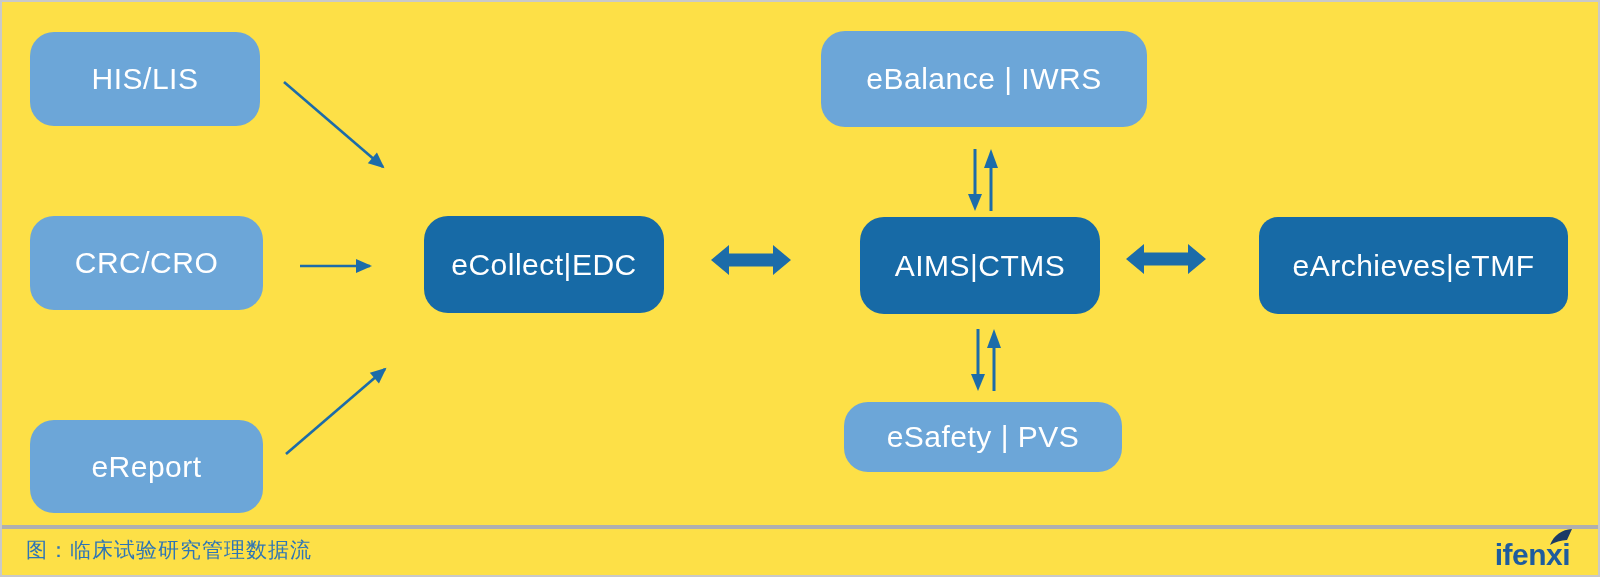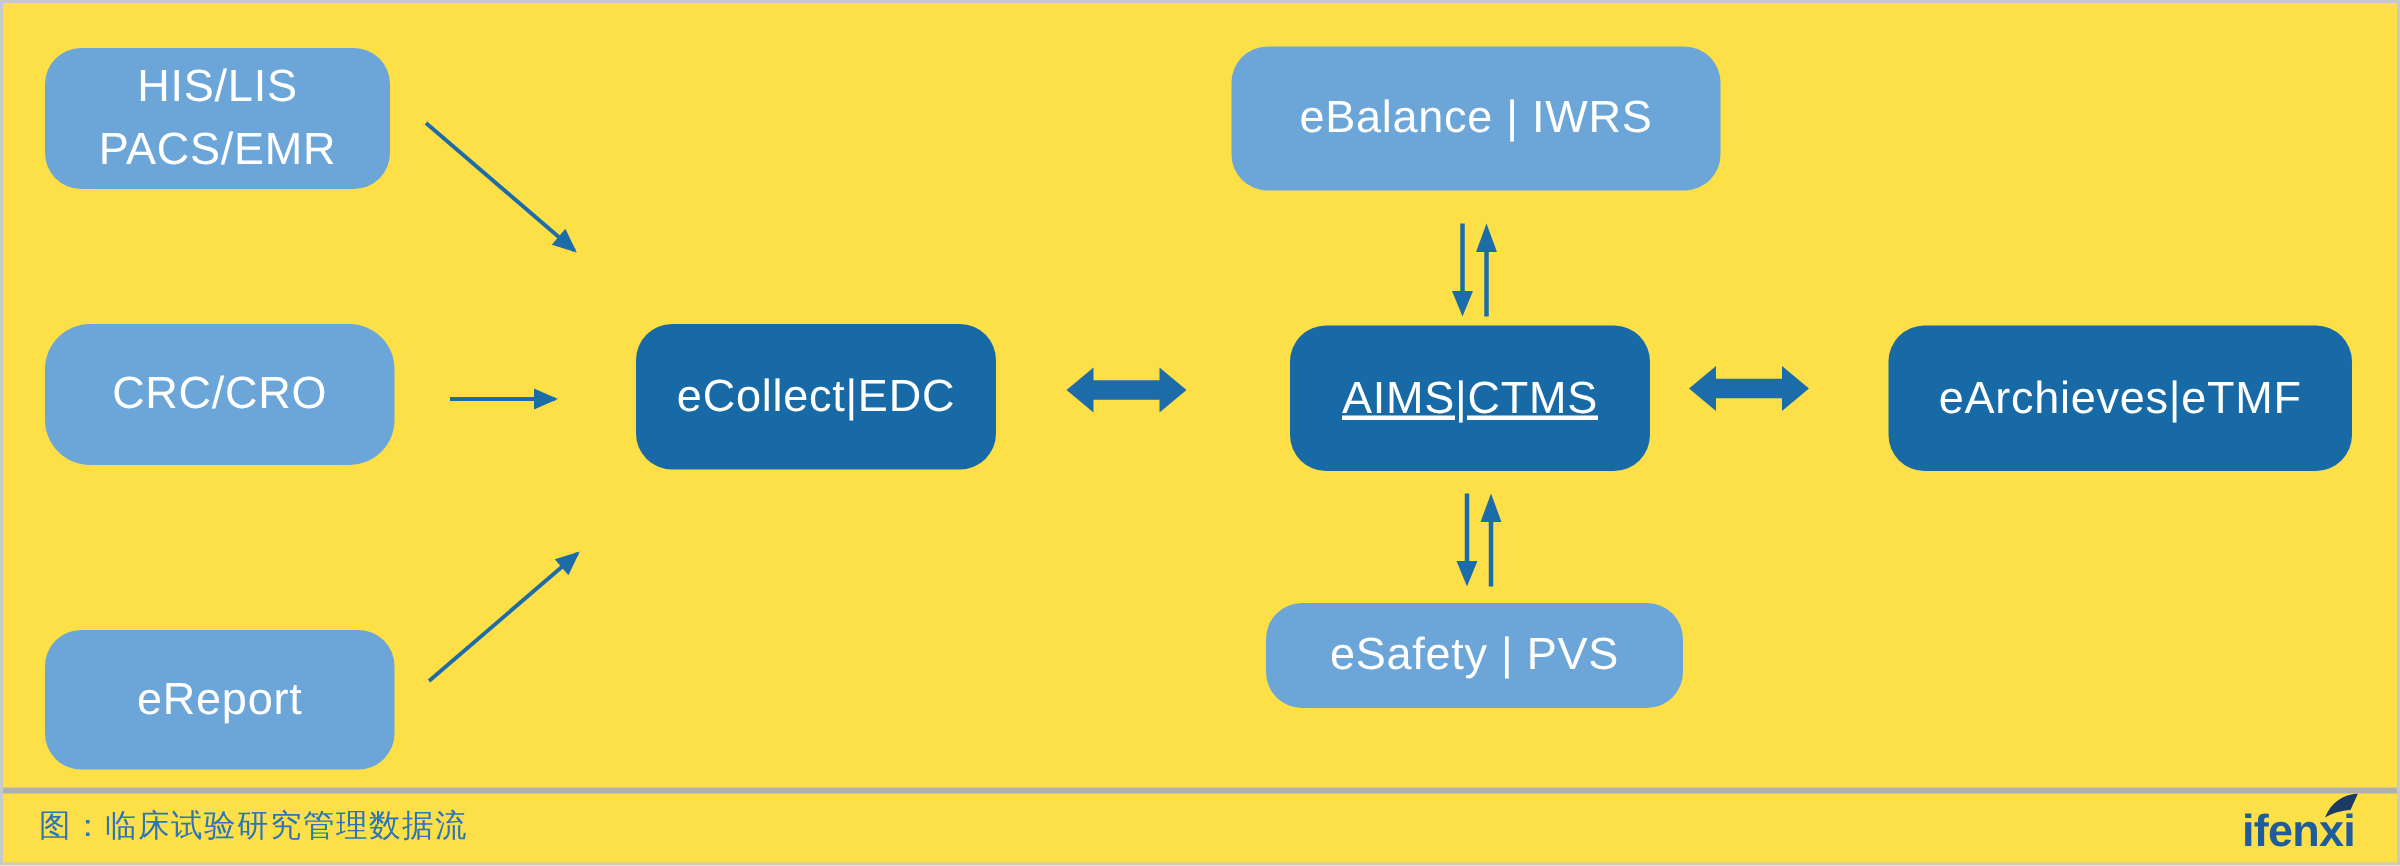--- a/index.html
+++ b/index.html
@@ -31,27 +31,27 @@
     color:#fff;
     font-size:30px;
     line-height:42px;
     letter-spacing:0.5px;
     text-align:center;
     white-space:nowrap;
   }
   .node.light{background:var(--light_blue);}
   .node.dark{background:var(--dark_blue);}
   .n-his        {left:28px;  top:30px;  width:230px; height:94px;}
-  .n-crc        {left:28px;  top:214px; width:233px; height:94px;border-radius:30px;}
+  .n-crc        {left:28px;  top:214px; width:233px; height:94px;}
   .n-ereport    {left:28px;  top:418px; width:233px; height:93px;}
   .n-ecollect   {left:422px; top:214px; width:240px; height:97px;}
   .n-ebalance   {left:819px; top:29px;  width:326px; height:96px;}
-  .n-aims       {left:858px; top:215px; width:240px; height:97px;text-decoration:underline;}
+  .n-aims       {left:858px; top:215px; width:240px; height:97px;}
   .n-esafety    {left:842px; top:400px; width:278px; height:70px;}
-  .n-earchieves {left:1257px;top:215px; width:309px; height:97px;}
+  .n-earchieves {left:1257px;top:215px; width:309px; height:97px;border-radius:19px;}
 
   svg.arrow{position:absolute;color:var(--arrow);overflow:visible;}
   svg.arrow line{stroke:var(--arrow);}
   svg.arrow polygon, svg.arrow path{fill:var(--arrow);}
   .a-diag1{left:278px;top:76px;}
   .a-horiz{left:296px;top:253px;}
   .a-diag2{left:280px;top:352px;}
   .a-thick-a{left:708px;top:237px;}
   .a-thick-b{left:1123px;top:236px;}
   .a-vpair1{left:964px;top:145px;}
@@ -83,21 +83,20 @@
   <svg width="0" height="0" style="position:absolute" aria-hidden="true">
     <defs>
       <marker id="arrowhead" markerUnits="userSpaceOnUse" markerWidth="18" markerHeight="16" refX="15" refY="8" orient="auto">
         <path d="M1,1 L17,8 L1,15 Z" style="fill:var(--arrow)"></path>
       </marker>
     </defs>
   </svg>
 
   <div class="node light n-his">
     <span>HIS/LIS</span>
-    <span>PACS/EMR</span>
   </div>
   <div class="node light n-crc">
     <span>CRC/CRO</span>
   </div>
   <div class="node light n-ereport">
     <span>eReport</span>
   </div>
   <div class="node light n-ebalance">
     <span>eBalance | IWRS</span>
   </div>

